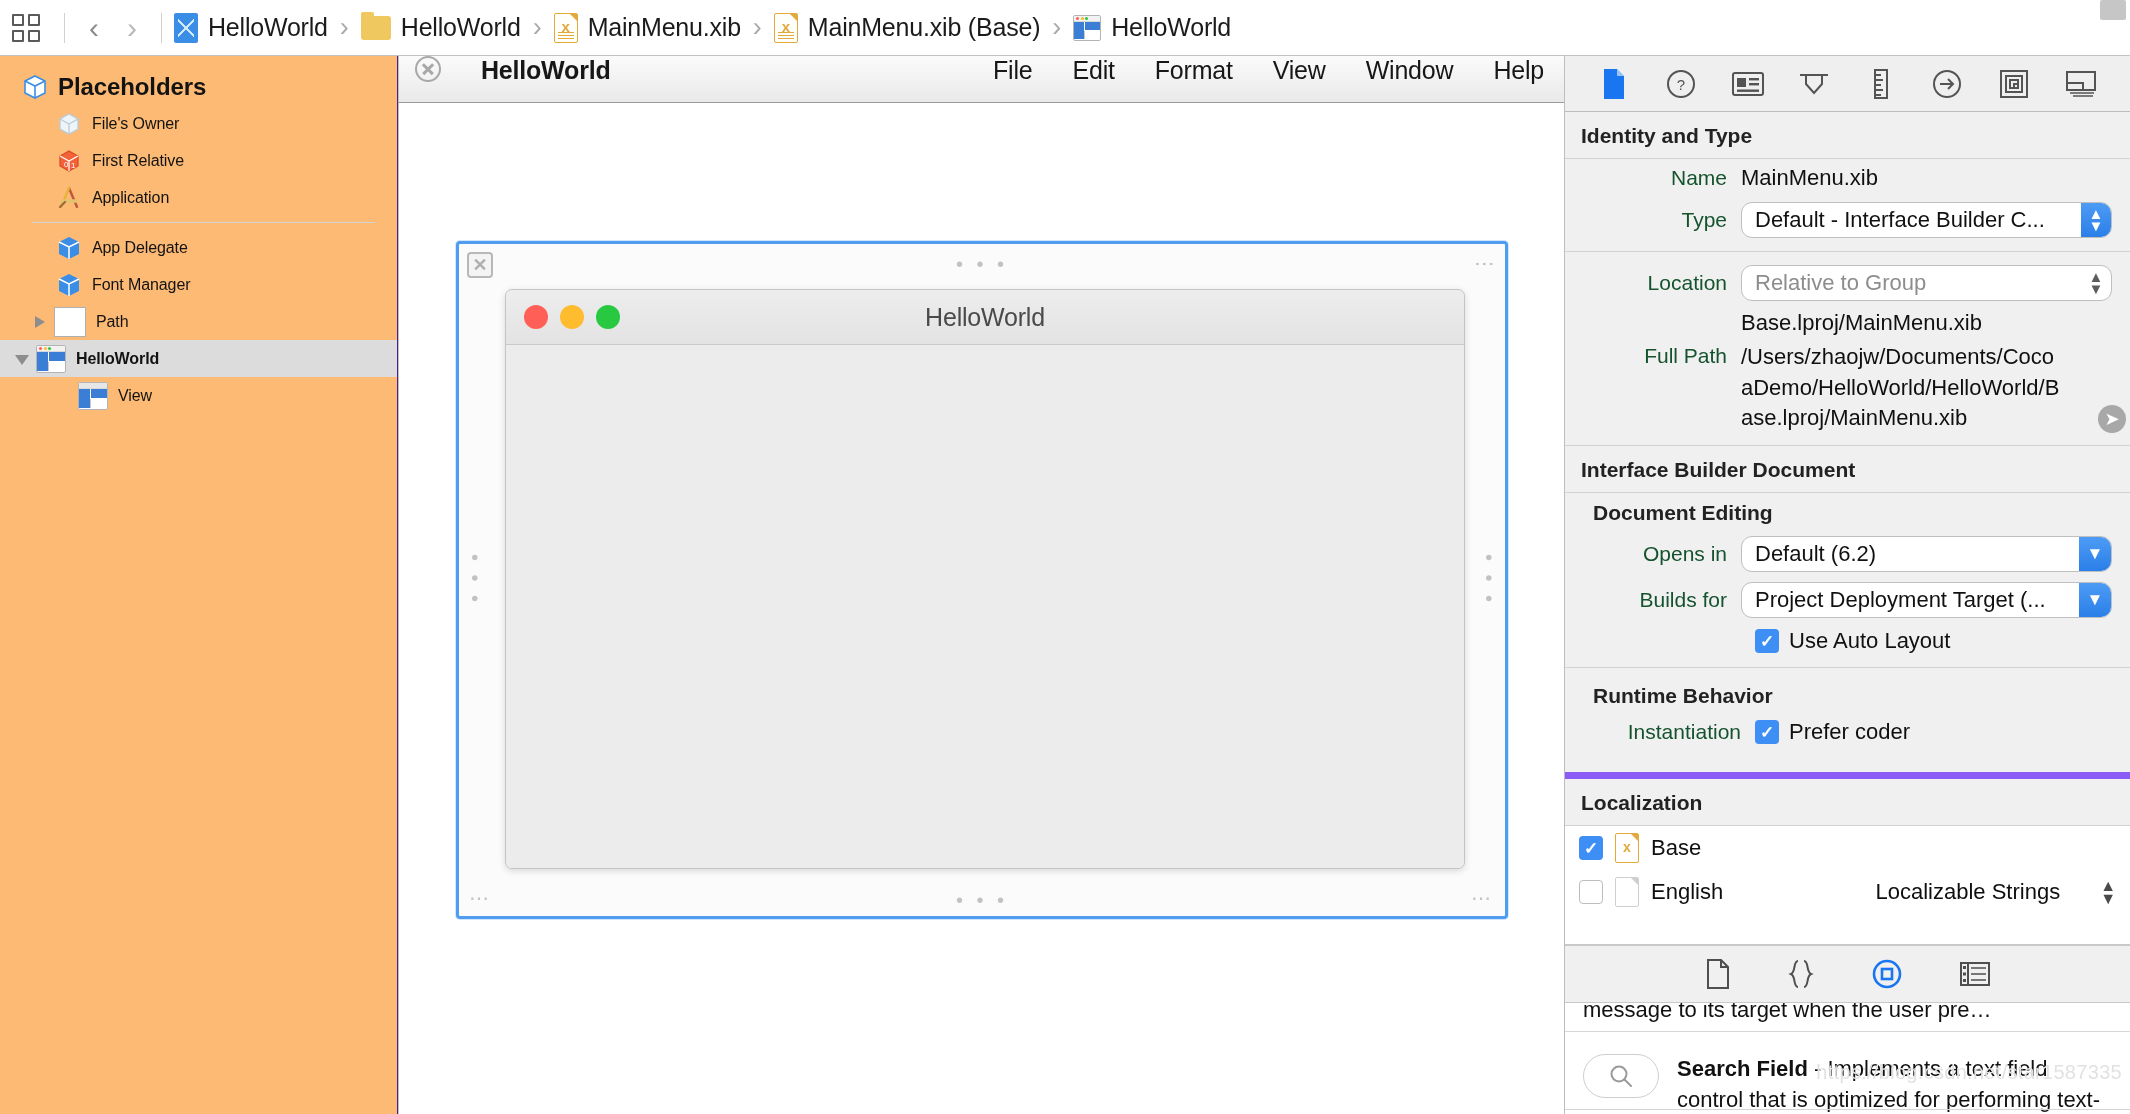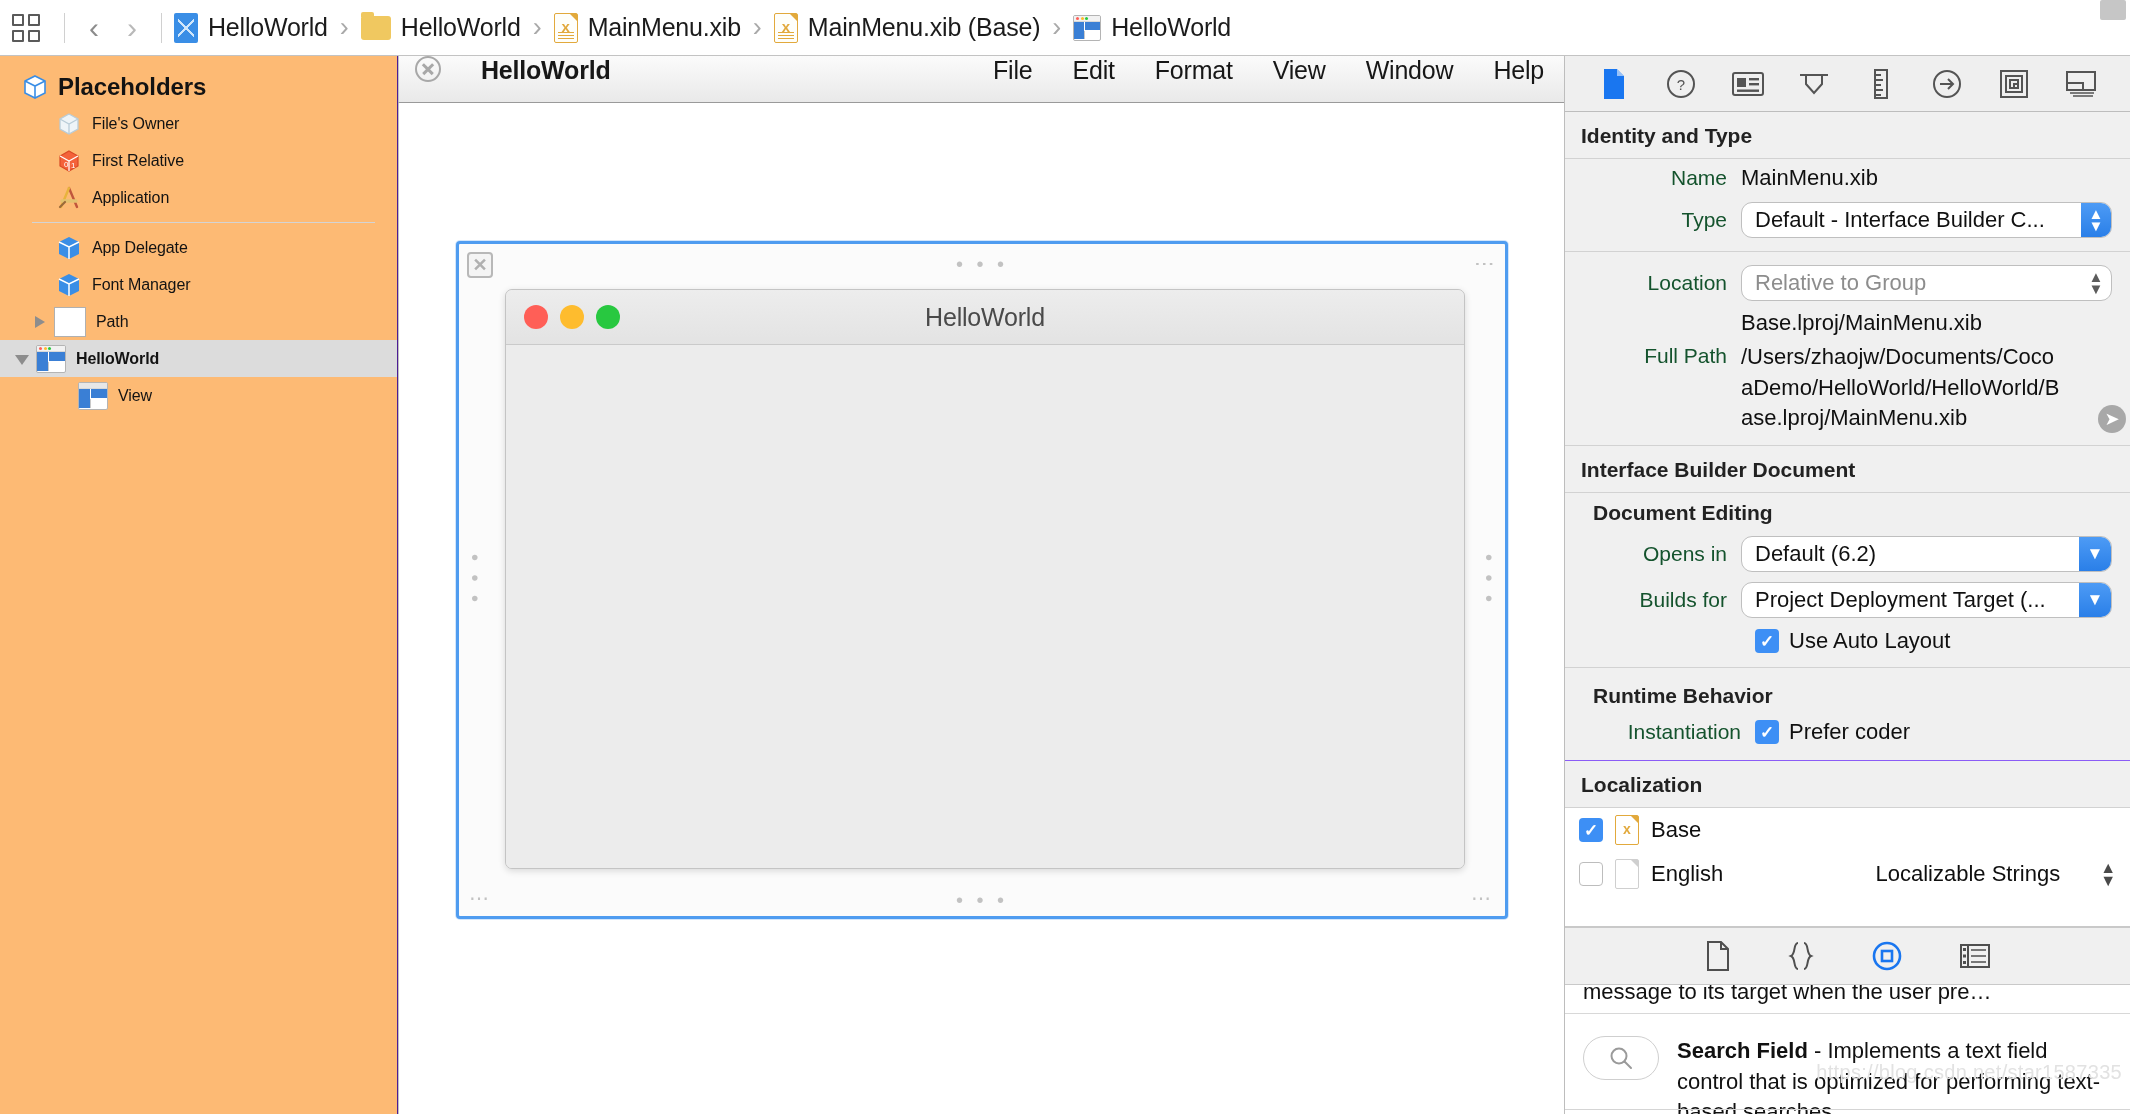--- a/index.html
+++ b/index.html
@@ -952,21 +952,21 @@
       <div class="divider-line"></div>
 
       <div class="sub-header">Runtime Behavior</div>
 
       <div class="chk-row" style="padding-left:22px">
         <span class="flabel" style="width:168px">Instantiation</span>
         <span class="chkbox">✓</span>
         <span class="chk-label">Prefer coder</span>
       </div>
 
-      <div class="sect-header" style="border-top:1px solid #8b5cf6;margin-top:10px">Localization</div>
+      <div class="sect-header" style="border-top:7px solid #8b5cf6;margin-top:22px">Localization</div>
 
       <div class="loc-list">
         <div class="loc-row">
           <span class="chkbox">✓</span>
           <span class="doc-ic x">
               <span>x</span>
             </span>
           <span class="loc-name">Base</span>
         </div>
         <div class="loc-row">

